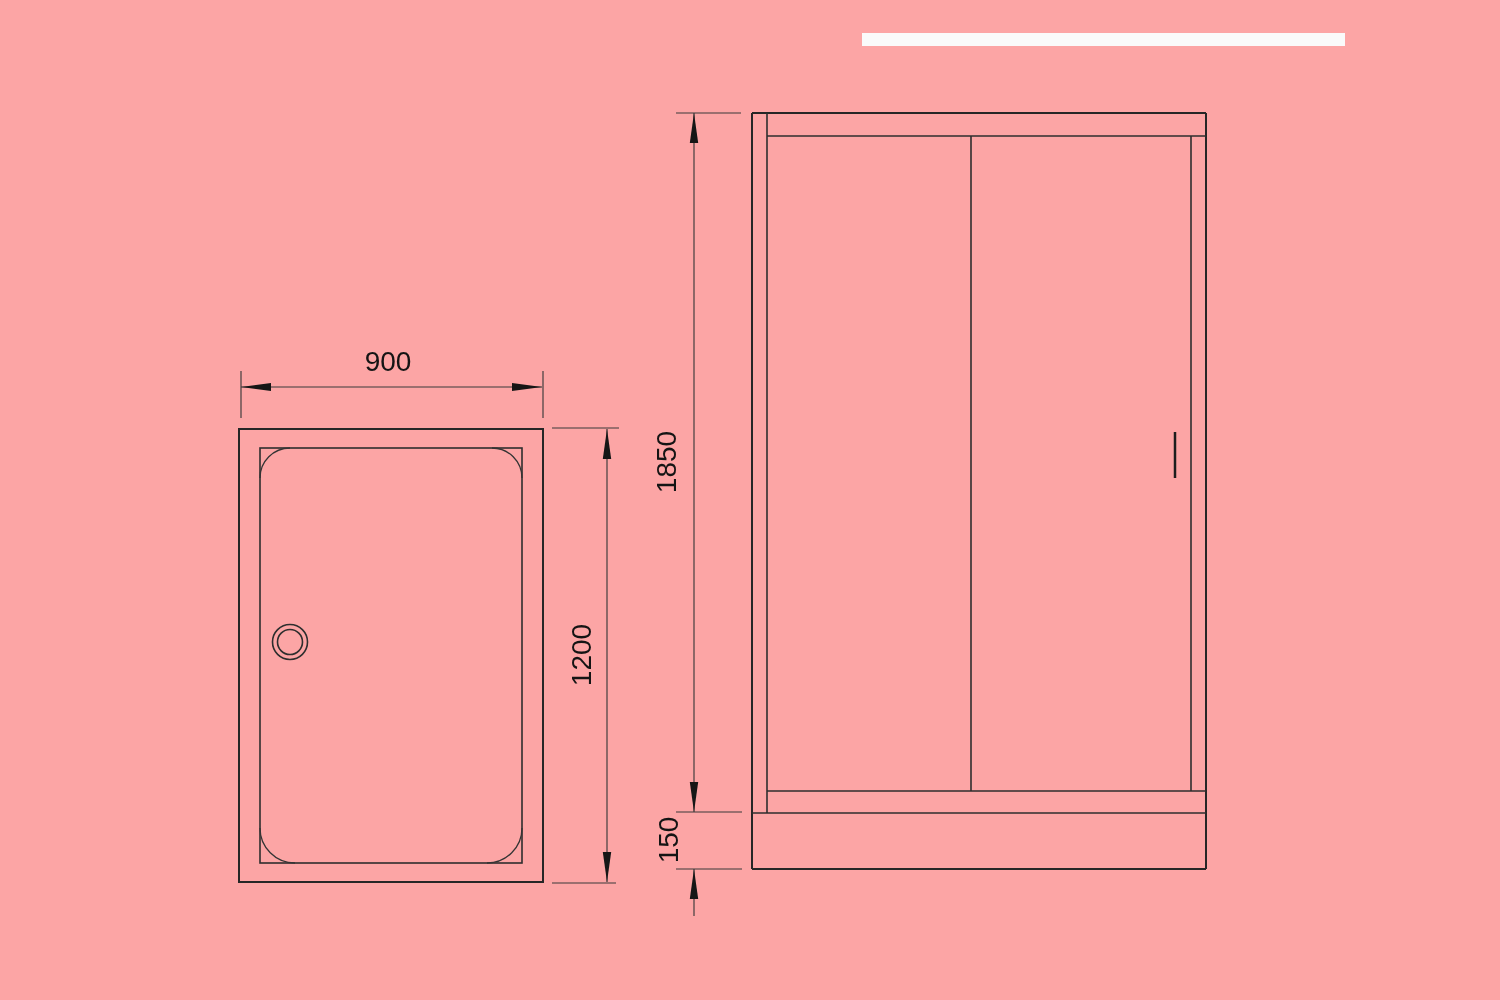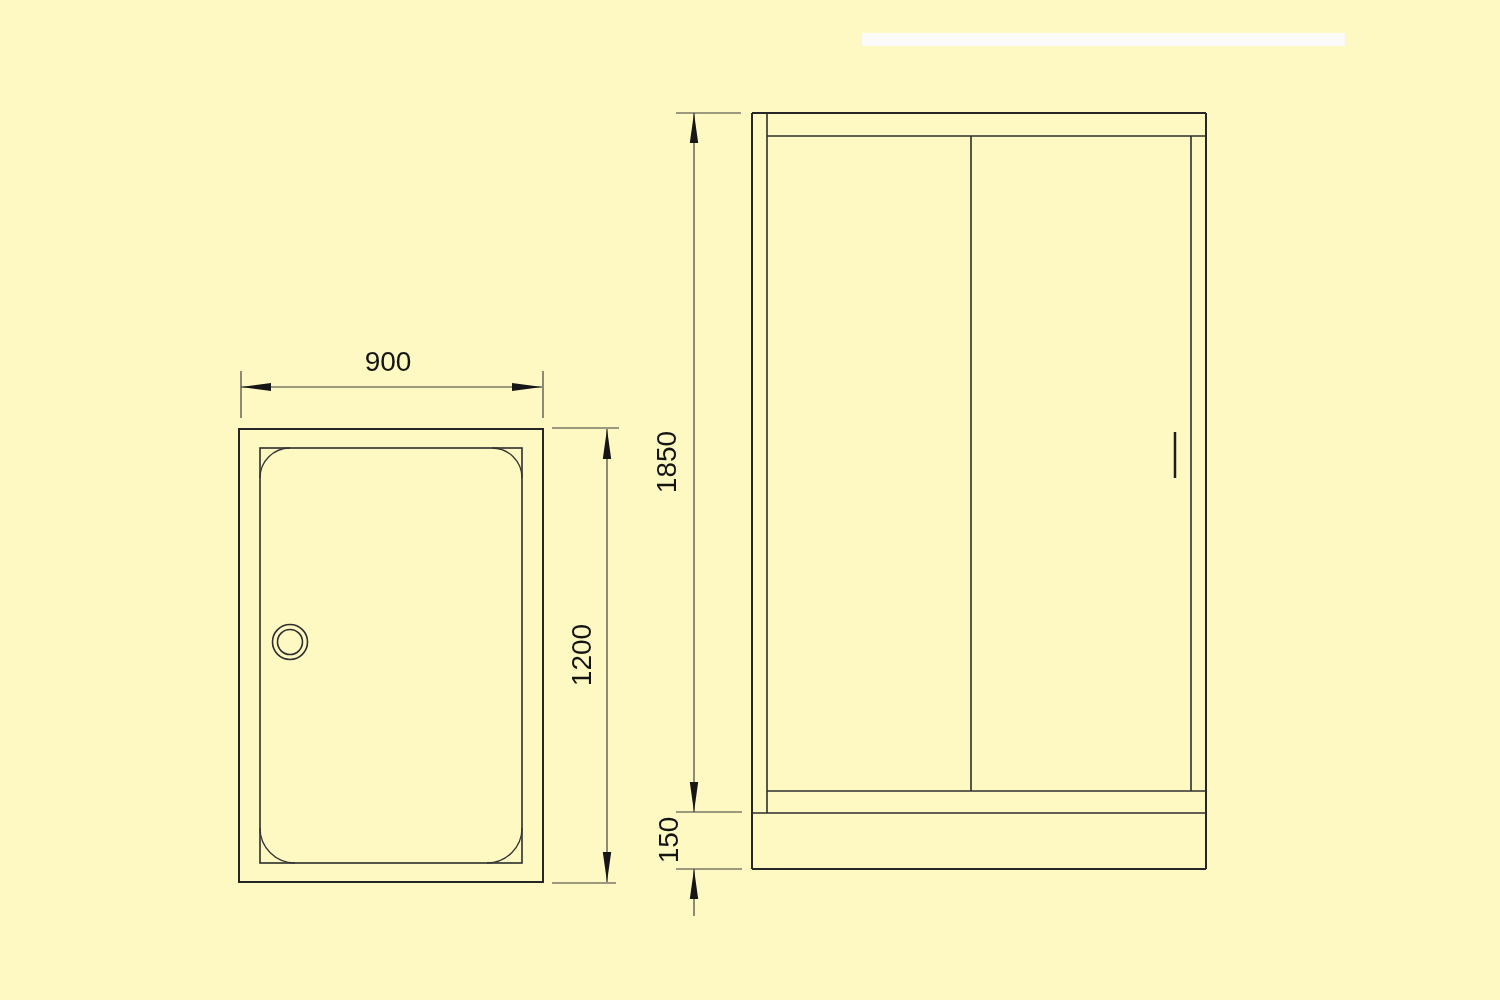--- a/index.html
+++ b/index.html
@@ -4,21 +4,21 @@
 <style>
   html, body {
     margin: 0;
     padding: 0;
     background: #ffffff;
   }
   .canvas {
     position: relative;
     width: 1500px;
     height: 1000px;
-    background: #fef9c3;
+    background: #fca5a5;
     overflow: hidden;
   }
   svg { display: block; }
   .ln2  { stroke: #262626; stroke-width: 2;   fill: none; }
   .ln16 { stroke: #2e2e2e; stroke-width: 1.6; fill: none; }
   .arc  { stroke: #343434; stroke-width: 1.3; fill: none; }
   .dim  { stroke: #3a3a3a; stroke-width: 1.15; fill: none; }
   .handle { stroke: #1d1d1d; stroke-width: 2.5; fill: none; }
   .arrow { fill: #161616; stroke: none; }
   .dimtext {

